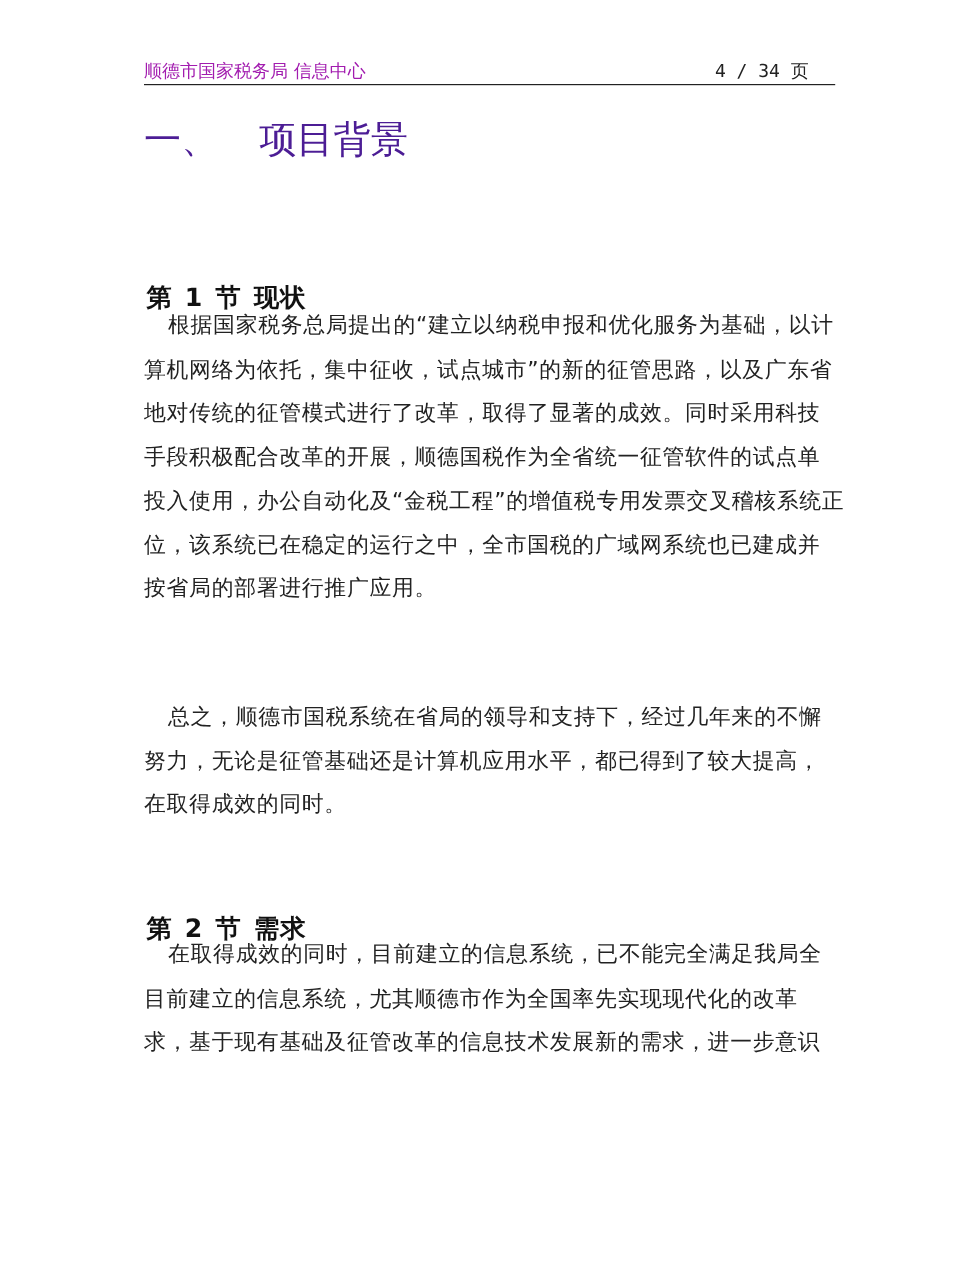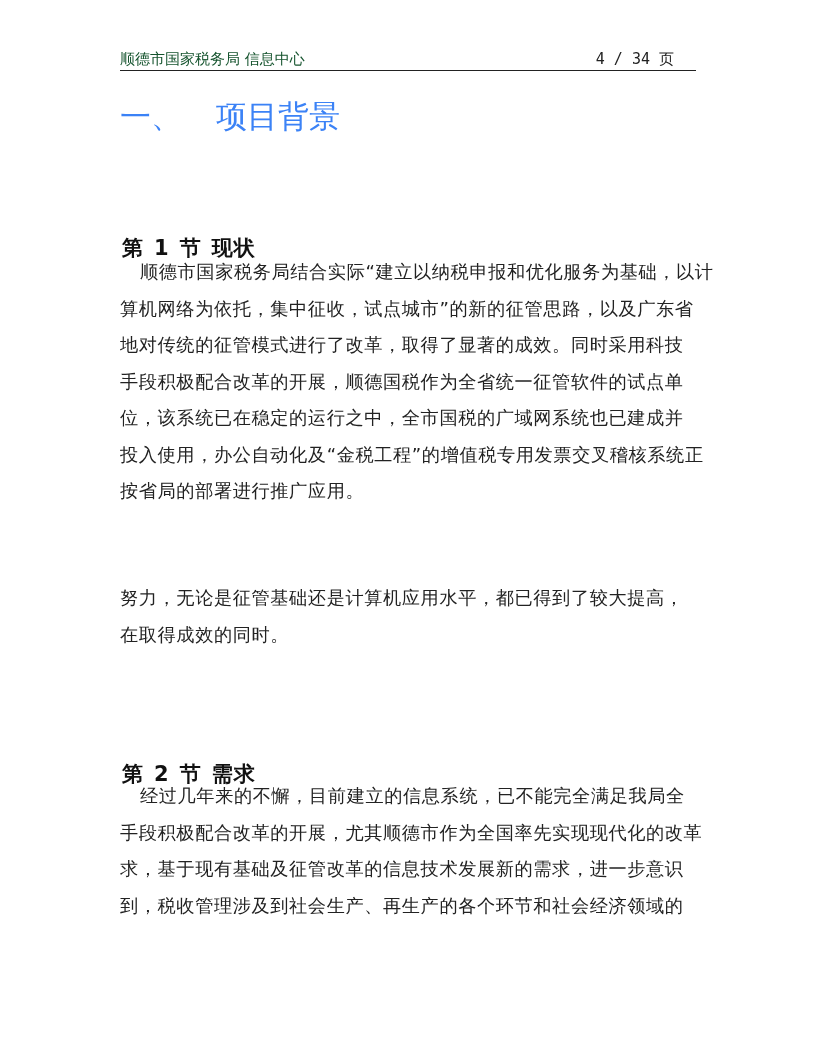--- a/index.html
+++ b/index.html
@@ -1,20 +1,20 @@
 <!DOCTYPE html>
 <html><head>
 <meta charset="utf-8">
 <style>
   html, body { margin: 0; padding: 0; background: #ffffff; }
   body { width: 816px; height: 1056px; position: relative; overflow: hidden; font-family: "DejaVu Sans", sans-serif; color: #111; }
   .header { position: absolute; left: 120px; top: 48px; width: 576px; height: 22px; border-bottom: 1.5px solid #222; }
-  .header-left { position: absolute; left: 0; top: 2px; font-size: 15px; color: #14532d; }
+  .header-left { position: absolute; left: 0; top: 2px; font-size: 15px; color: #a21caf; }
   .header-right { position: absolute; right: 22px; top: 2px; font-size: 15px; color: #222; font-family: "DejaVu Sans Mono", monospace; }
-  .chapter { position: absolute; left: 120px; top: 96px; font-size: 31px; color: #3b82f6; white-space: nowrap; }
+  .chapter { position: absolute; left: 120px; top: 96px; font-size: 31px; color: #4c1d95; white-space: nowrap; }
   .chapter .num { display: inline-block; width: 96px; }
   .section { position: absolute; left: 122px; font-size: 21px; font-weight: bold; color: #111; white-space: nowrap; letter-spacing: 1px; margin-top: 44px; }
   .section span { margin-right: 10px; }
   .para { position: absolute; left: 120px; width: 580px; font-size: 18.2px; color: #222; }
   .line { height: 36.5px; line-height: 36.5px; white-space: nowrap; letter-spacing: 0.6px; }
   .line.indent { padding-left: 20px; }
 </style>
 </head>
 <body>
 
@@ -25,36 +25,36 @@
 
 <div class="chapter">
   <span class="num">一、</span><span>项目背景</span>
 </div>
 
 <div class="section" style="top:190px;">
   <span>第</span><span>1</span><span>节</span><span>现状</span>
 </div>
 
 <div class="para" style="top:254px;">
-  <div class="line indent">顺德市国家税务局结合实际“建立以纳税申报和优化服务为基础，以计</div>
+  <div class="line indent">根据国家税务总局提出的“建立以纳税申报和优化服务为基础，以计</div>
   <div class="line">算机网络为依托，集中征收，试点城市”的新的征管思路，以及广东省</div>
   <div class="line">地对传统的征管模式进行了改革，取得了显著的成效。同时采用科技</div>
   <div class="line">手段积极配合改革的开展，顺德国税作为全省统一征管软件的试点单</div>
+  <div class="line">投入使用，办公自动化及“金税工程”的增值税专用发票交叉稽核系统正</div>
   <div class="line">位，该系统已在稳定的运行之中，全市国税的广域网系统也已建成并</div>
-  <div class="line">投入使用，办公自动化及“金税工程”的增值税专用发票交叉稽核系统正</div>
   <div class="line">按省局的部署进行推广应用。</div>
 </div>
 
 <div class="para" style="top:580px;">
+  <div class="line indent">总之，顺德市国税系统在省局的领导和支持下，经过几年来的不懈</div>
   <div class="line">努力，无论是征管基础还是计算机应用水平，都已得到了较大提高，</div>
   <div class="line">在取得成效的同时。</div>
 </div>
 
 <div class="section" style="top:716px;">
   <span>第</span><span>2</span><span>节</span><span>需求</span>
 </div>
 
 <div class="para" style="top:778px;">
-  <div class="line indent">经过几年来的不懈，目前建立的信息系统，已不能完全满足我局全</div>
-  <div class="line">手段积极配合改革的开展，尤其顺德市作为全国率先实现现代化的改革</div>
+  <div class="line indent">在取得成效的同时，目前建立的信息系统，已不能完全满足我局全</div>
+  <div class="line">目前建立的信息系统，尤其顺德市作为全国率先实现现代化的改革</div>
   <div class="line">求，基于现有基础及征管改革的信息技术发展新的需求，进一步意识</div>
-  <div class="line">到，税收管理涉及到社会生产、再生产的各个环节和社会经济领域的</div>
 </div>
 
 </body></html>

